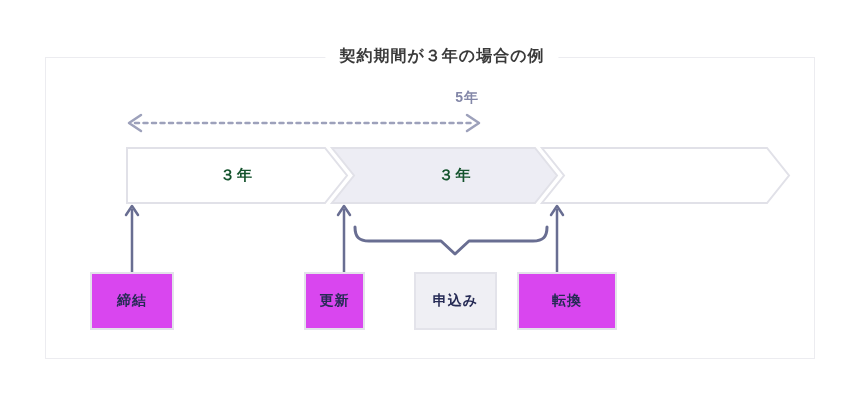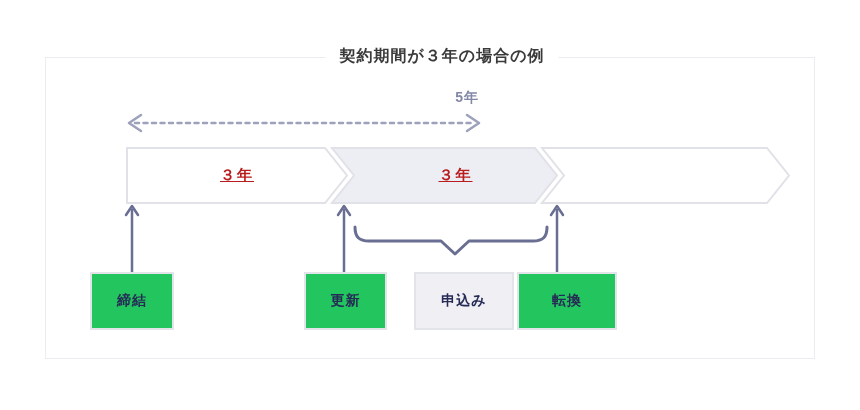--- a/index.html
+++ b/index.html
@@ -65,46 +65,45 @@
   }
   .seg-label {
     position: absolute;
     top: 91px;
     height: 55px;
     display: flex;
     align-items: center;
     justify-content: center;
     font-size: 15px;
     font-weight: bold;
-    color: #b91c1c;
+    color: #14532d;
     letter-spacing: 2px;
     pointer-events: none;
-    text-decoration: underline;
   }
   .seg-label.s1 { left: 70px;  width: 220px; }
   .seg-label.s2 { left: 297px; width: 203px; }
   .seg-label.s3 { left: 507px; width: 225px; }
   .event-box {
     position: absolute;
     top: 215px;
     height: 58px;
     box-sizing: border-box;
     border: 2px solid #e3e3ea;
-    background: #22c55e;
+    background: #d946ef;
     display: flex;
     align-items: center;
     justify-content: center;
     font-size: 14px;
     font-weight: bold;
     color: #262b55;
     letter-spacing: 1px;
   }
   .event-box.b1 { left: 33px;  width: 84px; }
-  .event-box.b2 { left: 247px; width: 83px; }
-  .event-box.b3 { left: 357px; width: 100px; background: #efeff4; }
+  .event-box.b2 { left: 247px; width: 61px; }
+  .event-box.b3 { left: 357px; width: 83px; background: #efeff4; }
   .event-box.b4 { left: 460px; width: 100px; }
 </style>
 </head>
 <body>
 
 <div class="stage">
   <div class="frame"></div>
   <div class="inner">
 
     <div class="diagram-title">契約期間が３年の場合の例</div>

